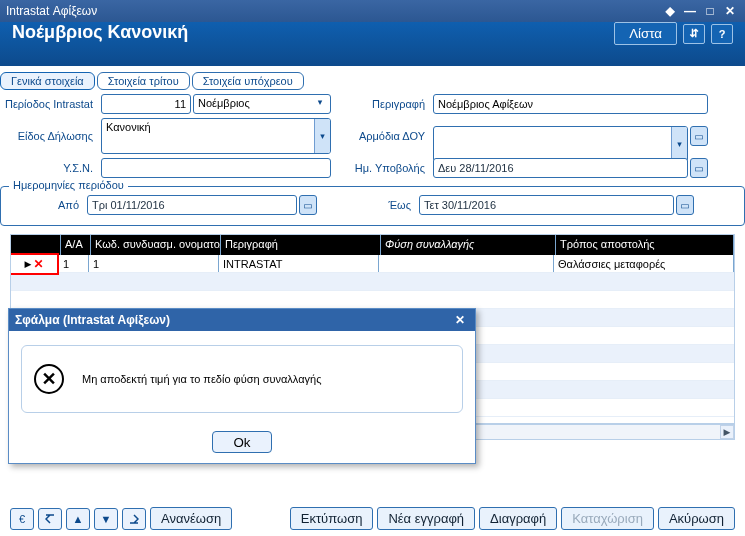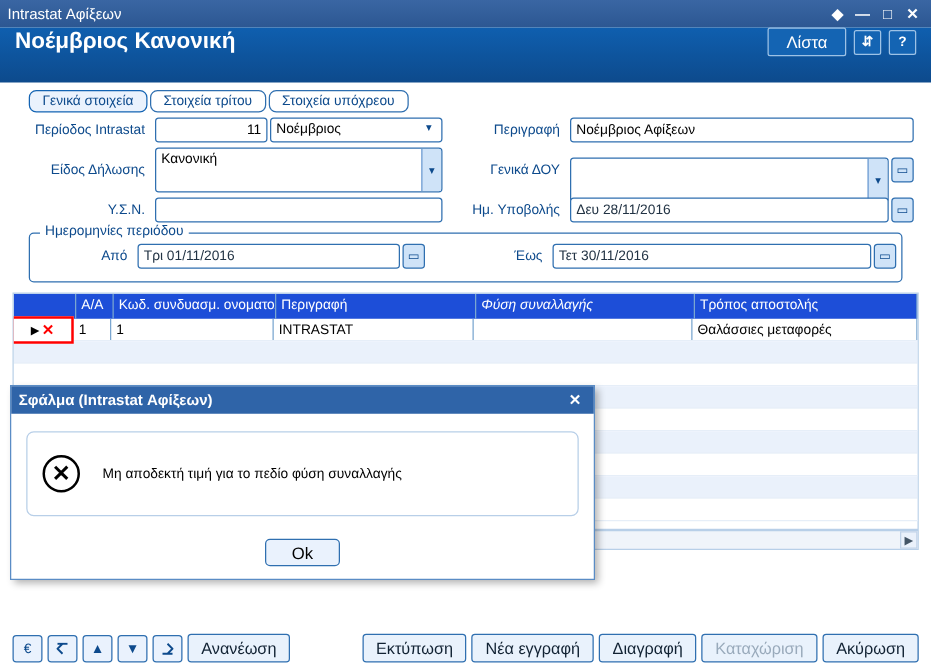--- a/index.html
+++ b/index.html
@@ -67,21 +67,21 @@
     width: 22px; height: 20px;
     border: 1px solid #9dc2e6;
     background: #1464b3;
     color: #fff;
     display: inline-flex; align-items: center; justify-content: center;
     border-radius: 2px;
     font-weight: bold;
     cursor: pointer;
   }
   .body {
-    padding: 6px 23px 0;
+    padding: 6px 0 0;
   }
   .tabs {
     display: flex;
     gap: 2px;
     margin-bottom: 4px;
   }
   .tab {
     border: 1px solid #2f6fb0;
     border-radius: 6px;
     background: #fff;
@@ -185,21 +185,21 @@
   .grid-wrap {
     margin: 8px 10px 0;
     border: 1px solid #b8cfe8;
     background: #fff;
     height: 190px;
     overflow: hidden;
     position: relative;
   }
   .grid-header {
     display: flex;
-    background: #1d4ed8;
+    background: #000000;
     color: #fff;
     height: 20px;
     font-size: 11px;
   }
   .col {
     border-right: 1px solid #7aa6d0;
     padding: 3px 4px;
     overflow: hidden;
     white-space: nowrap;
   }
@@ -349,21 +349,21 @@
         </div>
       </div>
       <div class="form-label">Περιγραφή</div>
       <input class="input" value="Νοέμβριος Αφίξεων" style="">
 
       <div class="form-label">Είδος Δήλωσης</div>
       <div class="combo">
         <div class="val">Κανονική</div>
         <div class="dd">▾</div>
       </div>
-      <div class="form-label">Γενικά ΔΟΥ</div>
+      <div class="form-label">Αρμόδια ΔΟΥ</div>
       <div class="input-with-btn">
         <div class="combo" style="flex:1">
           <div class="val"></div>
           <div class="dd">▾</div>
         </div>
         <div class="input-btn">▭</div>
       </div>
 
       <div class="form-label">Υ.Σ.Ν.</div>
       <input class="input" value="" style="">

